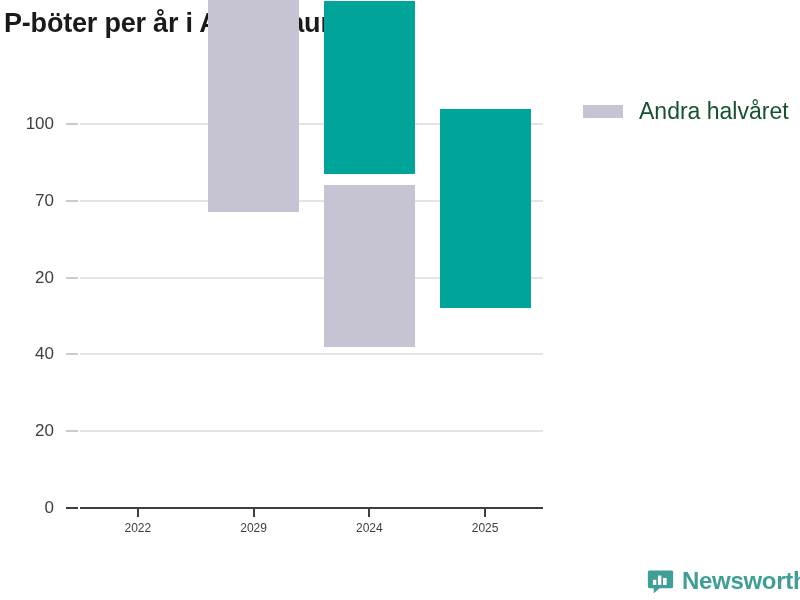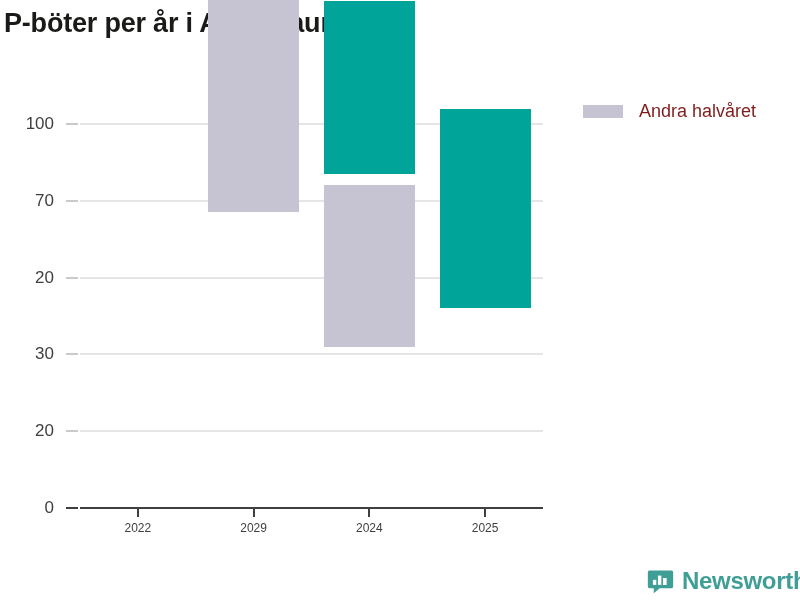--- a/index.html
+++ b/index.html
@@ -110,22 +110,22 @@
     align-items: center;
     height: 26px;
   }
   .legend-swatch {
     width: 40px;
     height: 13px;
     flex: 0 0 auto;
   }
   .legend-label {
     margin-left: 16px;
-    font-size: 18px;
-    color: #7f1d1d;
+    font-size: 23px;
+    color: #14532d;
     white-space: nowrap;
   }
 
   
   #footer-logo {
     position: absolute;
     left: 647px;
     top: 567px;
     display: flex;
     align-items: center;
@@ -147,21 +147,21 @@
 </head>
 <body>
 
 <div class="chart-title">P-böter per år i Arvidsjaur</div>
 
 <div id="y-axis">
     <div class="y-tick" style="top: 508px;">0</div>
     <div class="y-tick-mark" style="top: 508px; background: rgb(63, 63, 63);"></div>
     <div class="y-tick" style="top: 431.2px;">20</div>
     <div class="y-tick-mark" style="top: 431.2px;"></div>
-    <div class="y-tick" style="top: 354.4px;">30</div>
+    <div class="y-tick" style="top: 354.4px;">40</div>
     <div class="y-tick-mark" style="top: 354.4px;"></div>
     <div class="y-tick" style="top: 277.6px;">20</div>
     <div class="y-tick-mark" style="top: 277.6px;"></div>
     <div class="y-tick" style="top: 200.8px;">70</div>
     <div class="y-tick-mark" style="top: 200.8px;"></div>
     <div class="y-tick" style="top: 124px;">100</div>
     <div class="y-tick-mark" style="top: 124px;"></div>
   </div>
 
 <div id="plot">

